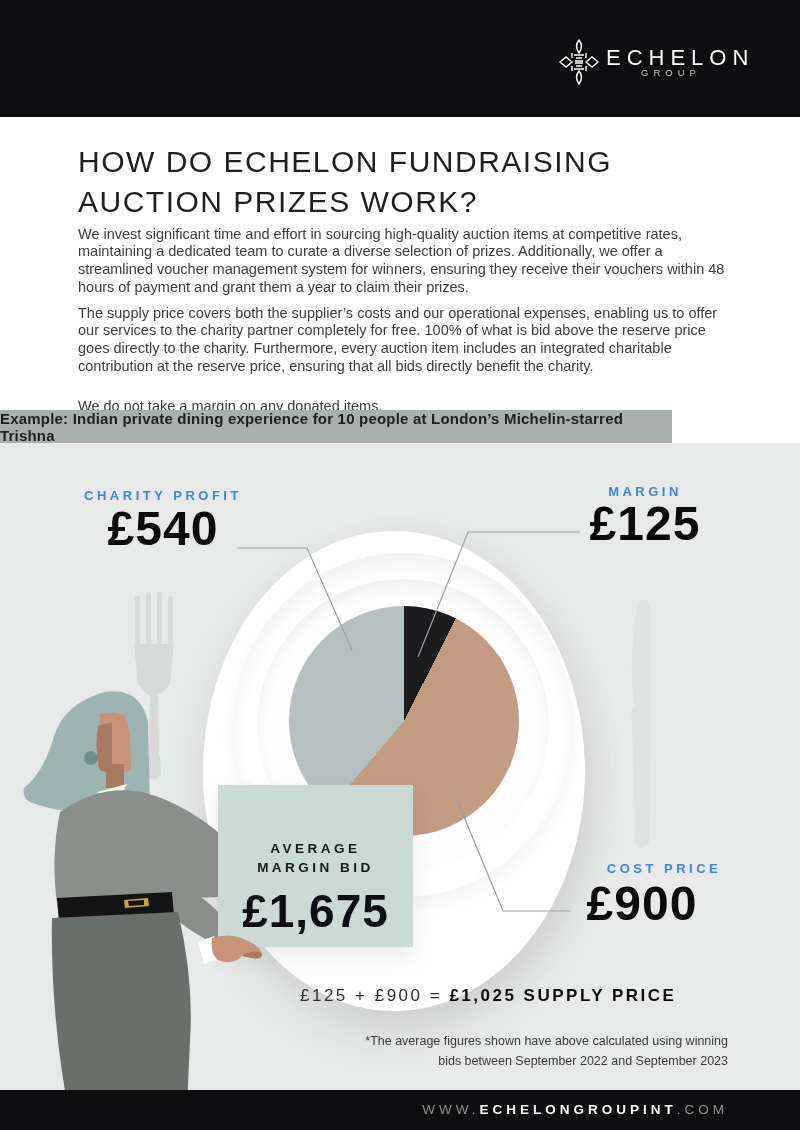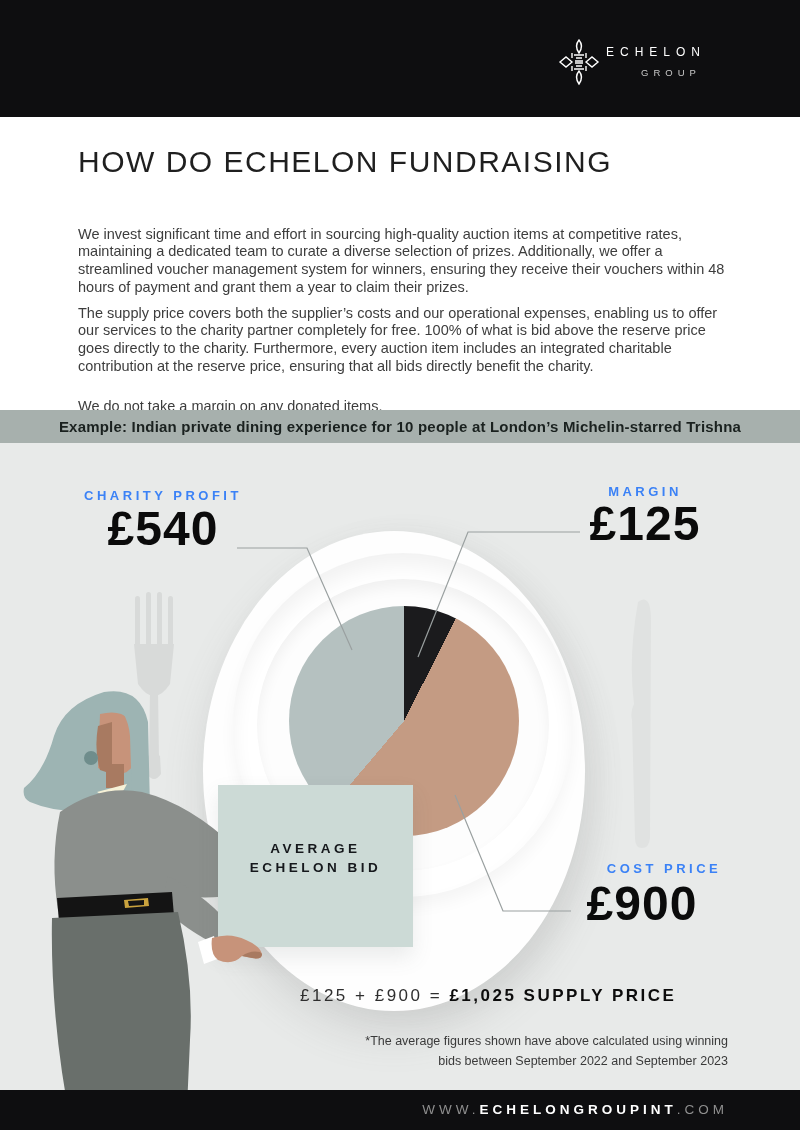--- a/index.html
+++ b/index.html
@@ -10,34 +10,34 @@
     -webkit-font-smoothing:antialiased;
   }
   
   .header{position:absolute;left:0;top:0;width:800px;height:117px;background:var(--ink,#0e0e10);}
   .header-title{
     position:absolute;left:78px;top:36px;color:#fff;
     font-size:40px;font-weight:400;letter-spacing:7px;white-space:nowrap;
   }
   .logo{position:absolute;left:558px;top:36px;width:200px;height:52px;}
   .logo-ornament{position:absolute;left:0;top:2px;}
-  .logo-name{position:absolute;left:48px;top:9px;color:#fff;font-size:12px;letter-spacing:6px;font-weight:400;}
+  .logo-name{position:absolute;left:48px;top:9px;color:#fff;font-size:22px;letter-spacing:6px;font-weight:400;}
   .logo-sub{position:absolute;left:48px;top:31px;width:130px;text-align:center;color:#c9c9c9;font-size:9.5px;letter-spacing:5px;}
   
   .h1{
     position:absolute;left:78px;top:142px;width:680px;
     font-size:30px;line-height:40px;letter-spacing:1.5px;font-weight:500;color:#1f1f1f;
   }
   .para{position:absolute;left:78px;width:662px;font-size:14.5px;line-height:17.8px;color:#3d3d3d;}
   .p1{top:211px;}
   .p2{top:290px;}
   .p3{top:364px;margin-top:34px;}
   
   .banner{
-    position:absolute;left:0;top:410px;width:800px;height:33px;
+    position:absolute;left:0;top:410px;width:672px;height:33px;
     background:var(--banner,#a7b0ad);
     display:flex;align-items:center;justify-content:center;
     font-size:15px;font-weight:700;color:#1a211f;letter-spacing:.2px;
   }
   
   .stage{position:absolute;left:0;top:443px;width:800px;height:647px;background:var(--stagebg,#e8eae9);}
   .cutlery{position:absolute;}
   .plate{
     position:absolute;left:203px;top:531px;width:382px;height:480px;border-radius:50%;
     background:#fefefe;
@@ -112,21 +112,21 @@
           <path d="M28 24 L34 19 L40 24 L34 29 Z"></path>
           <path d="M16 17 L26 17 M16 31 L26 31 M18 20 L24 20 M18 28 L24 28 M17 23 L25 23 M17 25 L25 25"></path>
           <path d="M14 15 L14 20 M28 15 L28 20 M14 28 L14 33 M28 28 L28 33"></path>
         </g>
       </svg>
       <div class="logo-name">ECHELON</div>
       <div class="logo-sub">GROUP</div>
     </div>
   </div>
 
-  <div class="h1"><span>HOW DO ECHELON FUNDRAISING</span><br></div>
+  <div class="h1"><span>HOW DO ECHELON FUNDRAISING</span><br><span>AUCTION PRIZES WORK?</span></div>
   <p class="para p1">We invest significant time and effort in sourcing high-quality auction items at competitive rates, maintaining a dedicated team to curate a diverse selection of prizes. Additionally, we offer a streamlined voucher management system for winners, ensuring they receive their vouchers within 48 hours of payment and grant them a year to claim their prizes.</p>
   <p class="para p2">The supply price covers both the supplier’s costs and our operational expenses, enabling us to offer our services to the charity partner completely for free. 100% of what is bid above the reserve price goes directly to the charity. Furthermore, every auction item includes an integrated charitable contribution at the reserve price, ensuring that all bids directly benefit the charity.</p>
   <p class="para p3">We do not take a margin on any donated items.</p>
 
   <div class="banner">Example: Indian private dining experience for 10 people at London’s Michelin-starred Trishna</div>
 
   <div class="stage"></div>
 
   <svg class="cutlery" style="left:128px;top:592px;" width="60" height="200" viewBox="0 0 60 200">
     <g fill="#d8dad9">
@@ -184,21 +184,22 @@
     <path fill="#8b8f8c" d="M168 196 Q210 218 236 252 L222 268 Q182 248 162 226 Z"></path>
 
     <path fill="#141414" d="M57 218 L172 212 L174 236 L59 242 Z"></path>
     <path fill="#caa33e" d="M124 220 L148 218 L149 226 L125 228 Z"></path>
     <path fill="#141414" d="M128 221 L144 220 L144 225 L129 226 Z"></path>
 
     <path fill="#696f6b" d="M52 238 L178 232 Q194 300 190 360 L186 450 L72 450 Q50 340 52 238 Z"></path>
   </svg>
 
   <div class="board">
-    <div class="board-label"><span>AVERAGE</span><br><span>ECHELON BID</span></div>
+    <div class="board-label"><span>AVERAGE</span><br><span>MARGIN BID</span></div>
+    <div class="board-value">£1,675</div>
   </div>
 
   <svg class="hand" width="74" height="42" viewBox="0 0 74 42">
     <path fill="#ffffff" d="M2 12 L18 6 L24 28 L8 34 Z"></path>
     <path fill="#c7937a" d="M16 8 Q34 2 50 10 Q64 16 66 24 Q66 30 56 28 L46 26 Q36 36 22 30 Q14 24 16 8 Z"></path>
     <path fill="#a87a61" d="M46 26 Q54 20 64 22 L66 24 Q66 30 56 28 Z"></path>
   </svg>
 
   <div class="supply"><span>£125 + £900 = </span><b>£1,025 SUPPLY PRICE</b></div>
 

